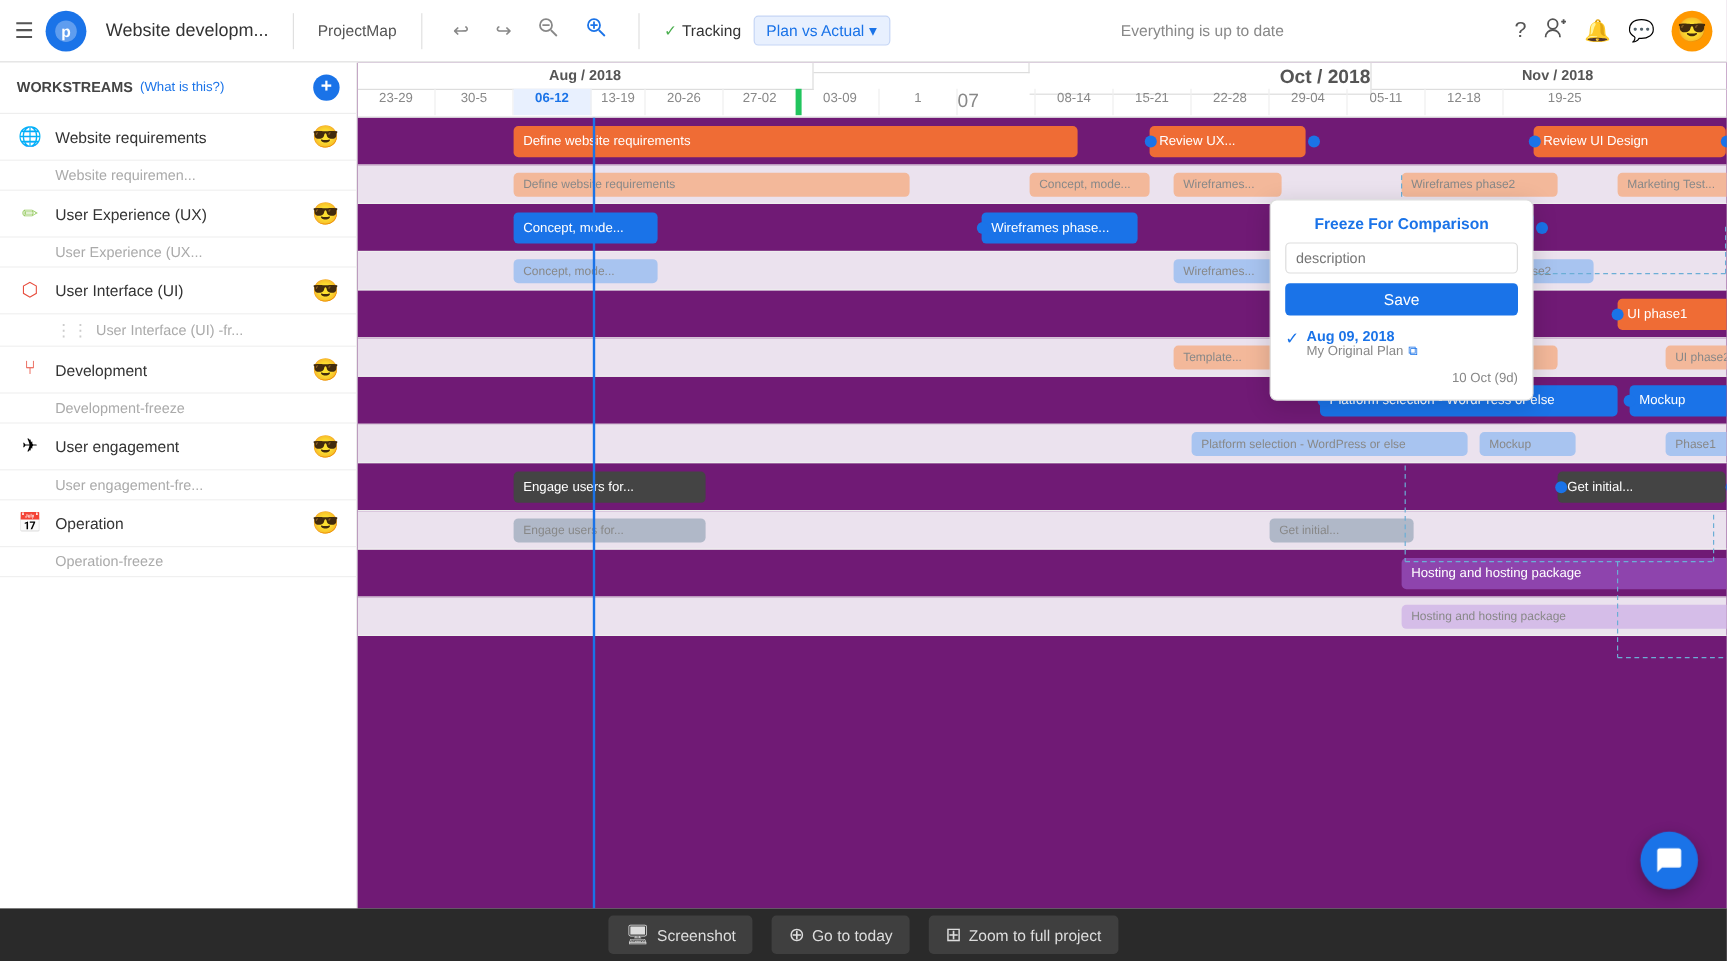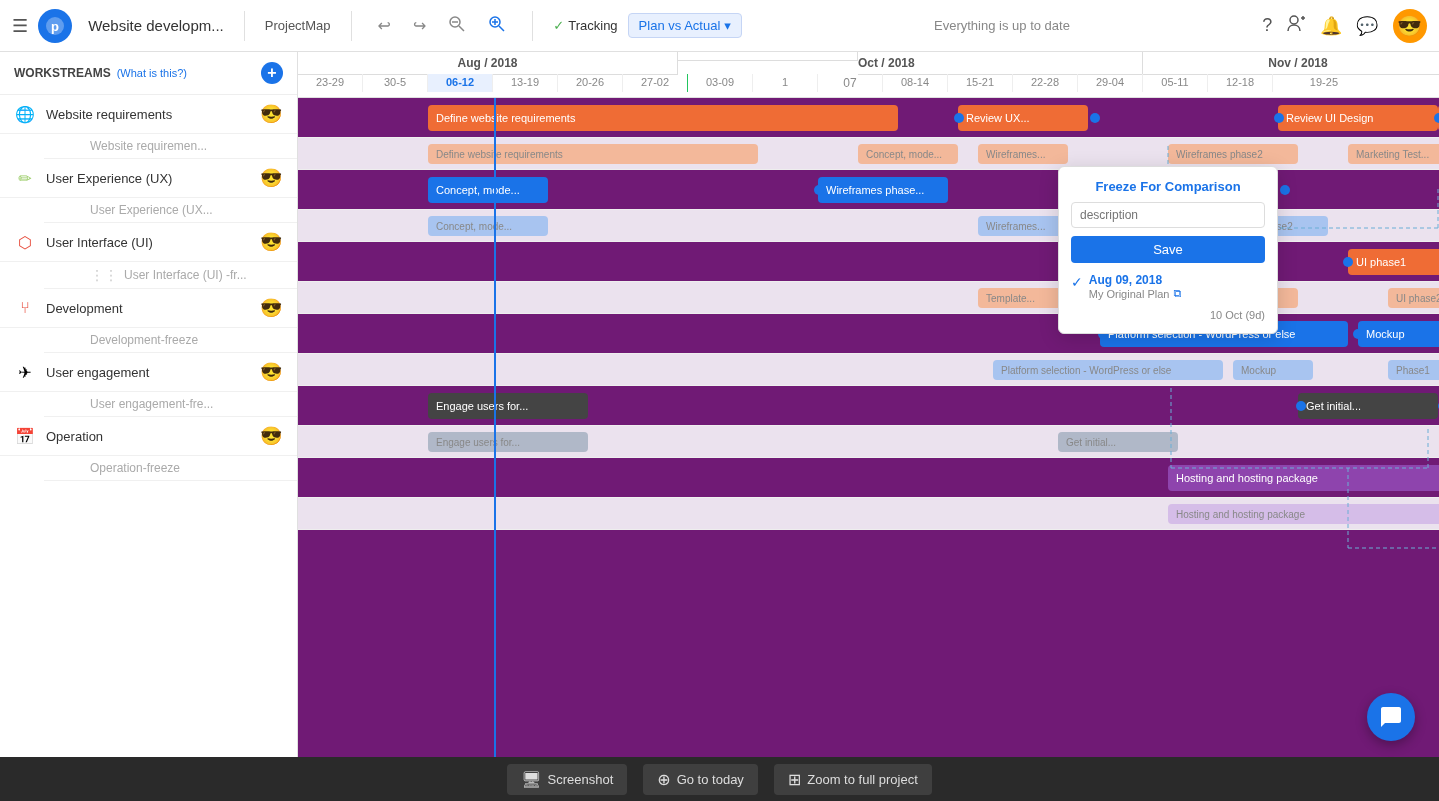--- a/index.html
+++ b/index.html
@@ -70,21 +70,20 @@
     .workstream-name { font-size: 13px; color: #333; font-weight: 400; flex: 1; }
     .workstream-avatar { font-size: 18px; }
     .freeze-row {
       padding: 5px 14px 5px 46px;
       font-size: 12px;
       color: #aaa;
       border-bottom: 1px solid #f0f0f0;
       display: flex;
       align-items: center;
       gap: 6px;
-      margin-left: 44px;
     }
     .drag-handle { color: #ccc; font-size: 14px; cursor: grab; }
     .add-workstream { padding: 12px 14px; color: #1a73e8; font-size: 13px; cursor: pointer; }
 
     
     .gantt-area {
       flex: 1;
       overflow: hidden;
       position: relative;
       background: #701a75;
@@ -388,33 +387,33 @@
 
   </div>
 
   <div class="gantt-area">
 
     <div class="timeline-header">
       <div style="display:flex; width:100%; position:relative; overflow:hidden;">
 
         <div style="position:absolute; left:0; top:0; width:380px; text-align:center; font-size:12px; color:#555; font-weight:600; padding:4px 0; border-bottom:1px solid #ddd; border-right:1px solid #ddd;">Aug / 2018</div>
         <div style="position:absolute; left:380px; top:0; width:180px; text-align:center; font-size:12px; color:#555; font-weight:600; padding:4px 0; border-bottom:1px solid #ddd; border-right:1px solid #ddd;"></div>
-        <div style="position:absolute; left:560px; top:0; width:285px; text-align:left; font-size:12px; color:#555; font-weight:600; padding:4px 0; border-bottom:1px solid #ddd; border-right:1px solid #ddd;">Oct / 2018</div>
+        <div style="position:absolute; left:560px; top:0; width:285px; text-align:right; font-size:16px; color:#555; font-weight:600; padding:4px 0; border-bottom:1px solid #ddd; border-right:1px solid #ddd;">Oct / 2018</div>
         <div style="position:absolute; left:845px; top:0; width:310px; text-align:center; font-size:12px; color:#555; font-weight:600; padding:4px 0; border-bottom:1px solid #ddd;">Nov / 2018</div>
 
         <div style="position:absolute; top:22px; left:0; display:flex; width:100%;">
           <div style="width:65px; border-right:1px solid #eee; text-align:center; font-size:11px; color:#888; padding:2px 0;">23-29</div>
           <div style="width:65px; border-right:1px solid #eee; text-align:center; font-size:11px; color:#888; padding:2px 0;">30-5</div>
           <div style="width:65px; border-right:1px solid #eee; text-align:center; font-size:11px; color:#888; padding:2px 0; background:#e8f0fe; font-weight:600; color:#1a73e8;">06-12</div>
-          <div style="width:65px; border-right:1px solid #eee; text-align:center; font-size:11px; color:#888; padding:2px 0;">13-19</div>
+          <div style="width:45px; border-right:1px solid #eee; text-align:center; font-size:11px; color:#888; padding:2px 0;">13-19</div>
           <div style="width:65px; border-right:1px solid #eee; text-align:center; font-size:11px; color:#888; padding:2px 0;">20-26</div>
-          <div style="width:65px; border-right:1px solid #22c55e; text-align:center; font-size:11px; color:#888; padding:2px 0;">27-02</div>
+          <div style="width:65px; border-right:5px solid #22c55e; text-align:center; font-size:11px; color:#888; padding:2px 0;">27-02</div>
           <div style="width:65px; border-right:1px solid #eee; text-align:center; font-size:11px; color:#888; padding:2px 0;">03-09</div>
           <div style="width:65px; border-right:1px solid #eee; text-align:center; font-size:11px; color:#888; padding:2px 0;">1</div>
-          <div style="width:65px; border-right:1px solid #eee; text-align:center; font-size:12px; color:#888; padding:2px 0;">07</div>
+          <div style="width:65px; border-right:1px solid #eee; text-align:left; font-size:16px; color:#888; padding:2px 0;">07</div>
           <div style="width:65px; border-right:1px solid #eee; text-align:center; font-size:11px; color:#888; padding:2px 0;">08-14</div>
           <div style="width:65px; border-right:1px solid #eee; text-align:center; font-size:11px; color:#888; padding:2px 0;">15-21</div>
           <div style="width:65px; border-right:1px solid #eee; text-align:center; font-size:11px; color:#888; padding:2px 0;">22-28</div>
           <div style="width:65px; border-right:1px solid #eee; text-align:center; font-size:11px; color:#888; padding:2px 0;">29-04</div>
           <div style="width:65px; border-right:1px solid #eee; text-align:center; font-size:11px; color:#888; padding:2px 0;">05-11</div>
           <div style="width:65px; border-right:1px solid #eee; text-align:center; font-size:11px; color:#888; padding:2px 0;">12-18</div>
           <div style="width:65px; text-align:right; font-size:11px; color:#888; padding:2px 0;">19-25</div>
         </div>
       </div>
     </div>

